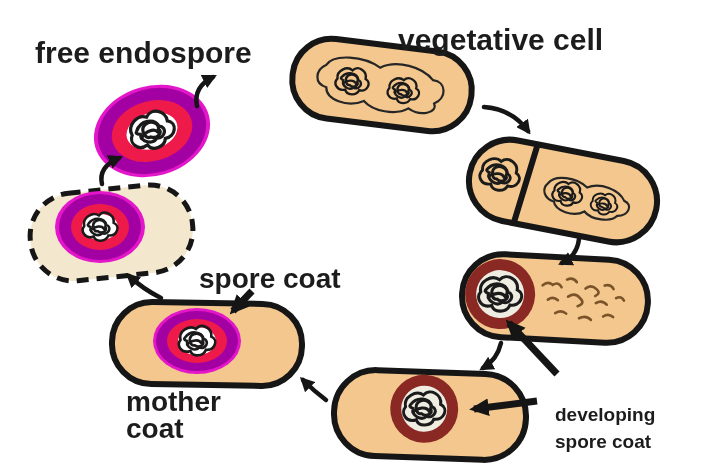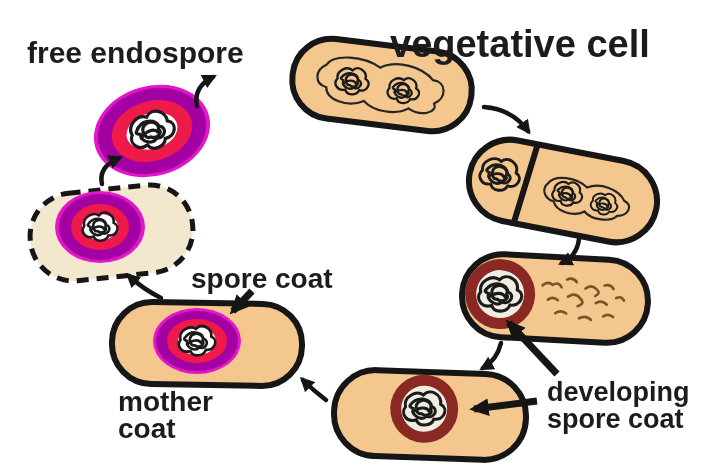--- a/index.html
+++ b/index.html
@@ -1,19 +1,19 @@
 <!DOCTYPE html>
 <html><head>
 <meta charset="utf-8">
 <style>
   html,body{margin:0;padding:0;background:#fff;}
   #canvas{position:relative;width:720px;height:468px;background:#ffffff;overflow:hidden;
           font-family:"Liberation Sans",sans-serif;}
   #diagram-svg{position:absolute;left:0;top:0;}
-  .lbl{position:absolute;font-weight:bold;color:#1c1c1c;white-space:nowrap;}
+  .lbl{position:absolute;font-weight:bold;color:#1c1c1c;white-space:nowrap;margin-left:8px;}
   .cell-outline{stroke:#161616;stroke-width:6;stroke-linejoin:round;}
   .cell-dashed{stroke:#161616;stroke-width:5;stroke-dasharray:12 8;stroke-linejoin:round;}
   .septum{stroke:#161616;stroke-width:6;fill:none;stroke-linecap:round;}
   .nucleoid-line{fill:none;stroke:#262626;stroke-width:2.2;}
   .arrow{fill:none;stroke:#151515;stroke-width:4.5;stroke-linecap:round;}
   .arrow-thick{fill:none;stroke:#151515;stroke-width:7;stroke-linecap:butt;}
   .speck{fill:none;stroke-width:2.6;stroke-linecap:round;}
 </style>
 </head>
 <body>
@@ -113,23 +113,23 @@
   <path class="arrow" marker-end="url(#ah)" d="M102,184 Q98,167 119,158"></path>
   <path class="arrow" marker-end="url(#ah)" d="M197,106 Q193,87 213,77"></path>
 
   <path class="arrow-thick" marker-end="url(#ah2)" d="M252,291 L233,311"></path>
   <path class="arrow-thick" marker-end="url(#ah2)" d="M557,374 L509,323"></path>
   <path class="arrow-thick" marker-end="url(#ah2)" d="M537,401 L474,409"></path>
 </svg>
 
 <div class="lbl" style="left:27px;top:36px;font-size:30px">free endospore</div>
 
-<div class="lbl" style="left:390px;top:23px;font-size:38px">vegetative cell</div>
+<div class="lbl" style="left:390px;top:23px;font-size:30px">vegetative cell</div>
 
-<div class="lbl" style="left:547px;top:379px;font-size:27px;line-height:27px">
+<div class="lbl" style="left:547px;top:401px;font-size:19px;line-height:27px">
   <div>developing</div>
   <div>spore coat</div>
 </div>
 
 <div class="lbl" style="left:191px;top:263px;font-size:28px">spore coat</div>
 
 <div class="lbl" style="left:118px;top:388px;width:130px;text-align:left;font-size:28px;line-height:27px">
   <div>mother</div>
   <div>coat</div>
 </div>

